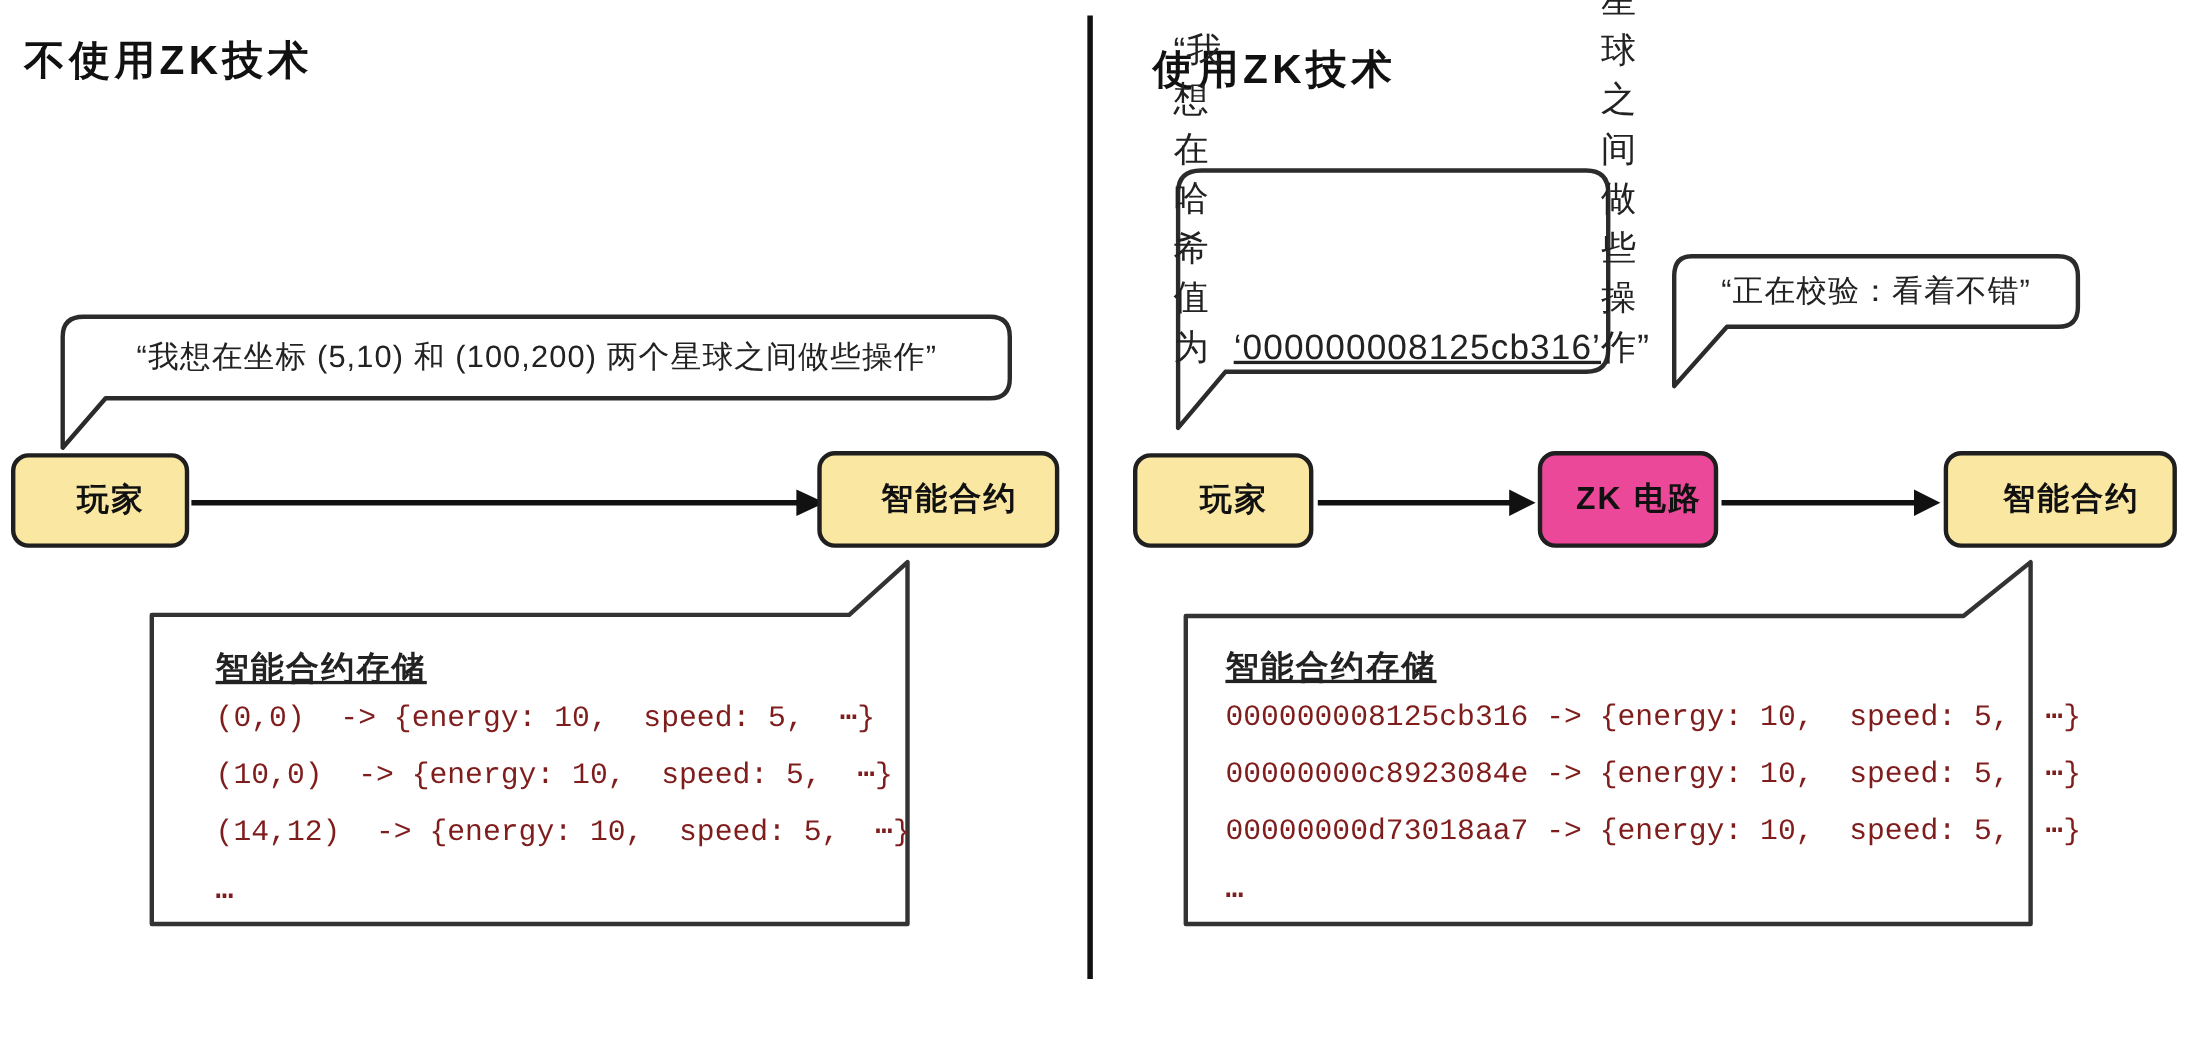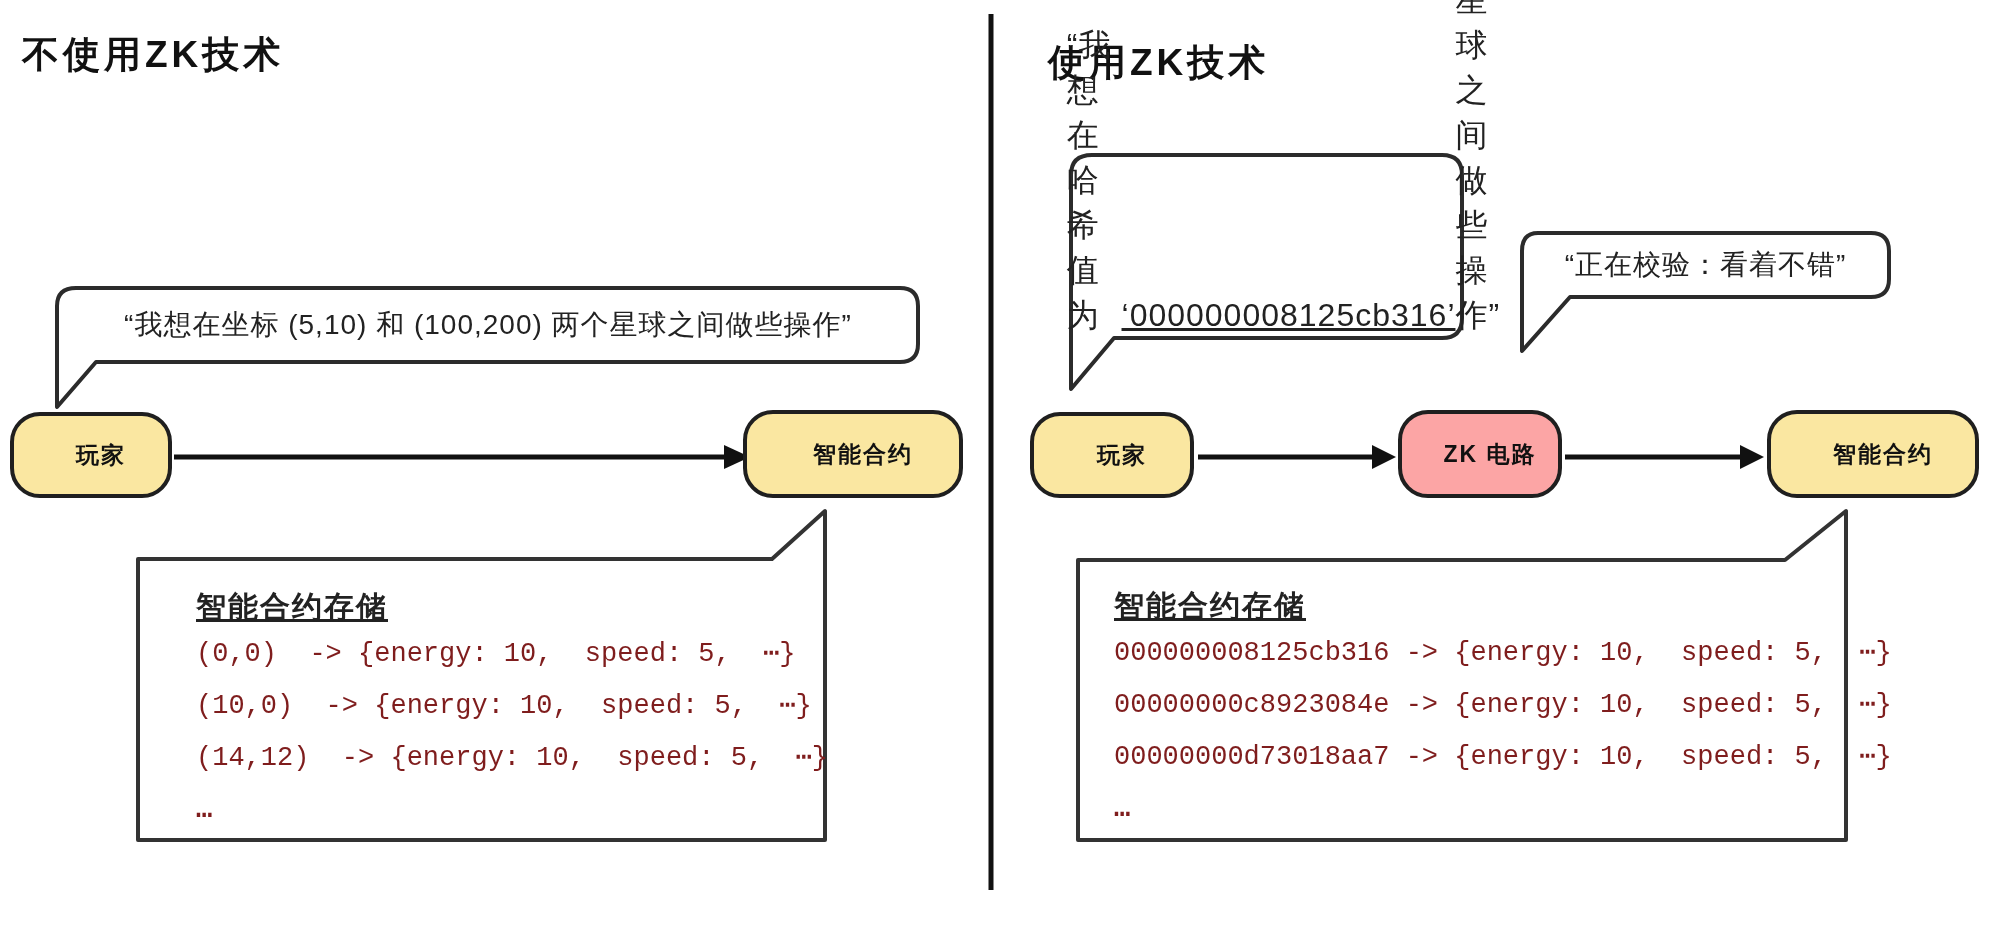--- a/index.html
+++ b/index.html
@@ -8,26 +8,26 @@
     font-family:"Liberation Sans","DejaVu Sans",sans-serif;color:#1c1c1c;
   }
   #shapes{position:absolute;left:0;top:0;width:2000px;height:950px;}
   .abs{position:absolute;}
   .panel-title{
     font-size:37px;font-weight:bold;letter-spacing:4px;color:#111;
     white-space:nowrap;
   }
   .node{
     position:absolute;display:flex;align-items:center;justify-content:center;
-    border:4px solid #1f1f1f;border-radius:30px;
-    font-size:23px;font-weight:bold;color:#111;letter-spacing:2px;
+    border:4px solid #1f1f1f;border-radius:16px;
+    font-size:29px;font-weight:bold;color:#111;letter-spacing:2px;
     box-sizing:border-box;white-space:nowrap;padding-left:20px;
   }
   .node-yellow{background:#fae7a1;}
-  .node-blue{background:#fca5a5;}
+  .node-blue{background:#ec4899;}
   .bubble-text{
     position:absolute;display:flex;align-items:center;justify-content:center;
     font-size:28px;color:#222;letter-spacing:1px;white-space:nowrap;
   }
   .bubble-multiline{
     position:absolute;display:flex;flex-direction:row;justify-content:center;
     font-size:32px;color:#222;letter-spacing:1px;line-height:45px;
     padding-left:20px;box-sizing:border-box;align-items:flex-end;
   }
   .storage{

